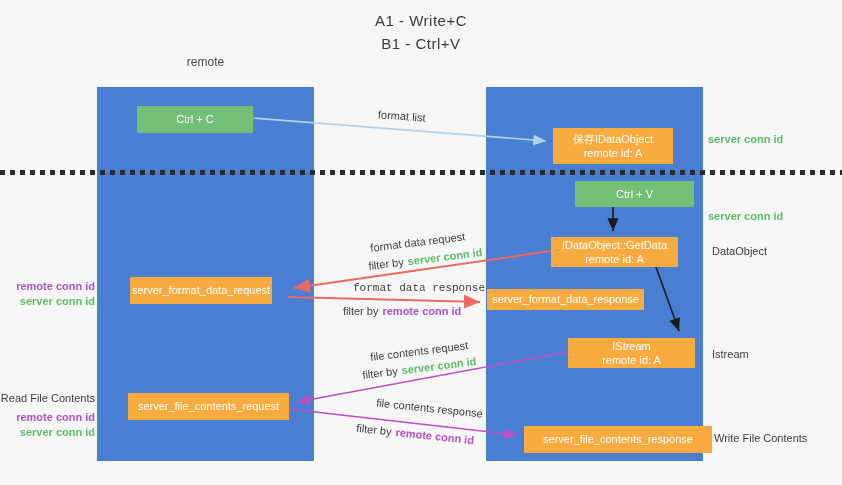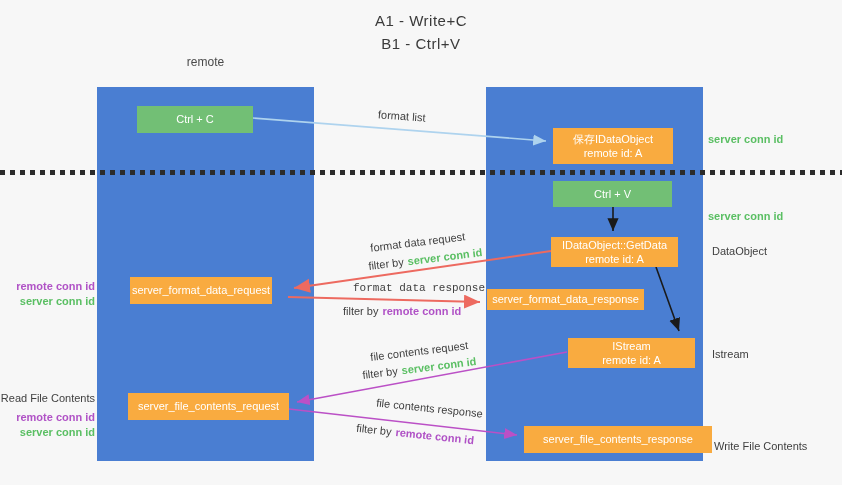--- a/index.html
+++ b/index.html
@@ -85,21 +85,21 @@
 
   <div class="node green" style="left:137px;top:106px;width:116px;height:27px;">
     <span>Ctrl + C</span>
   </div>
 
   <div class="node orange" style="left:553px;top:120px;width:120px;height:36px;margin-top:8px;">
     <span>保存IDataObject</span>
     <span>remote id: A</span>
   </div>
 
-  <div class="node green" style="left:553px;top:181px;width:119px;height:26px;">
+  <div class="node green" style="left:575px;top:181px;width:119px;height:26px;">
     <span>Ctrl + V</span>
   </div>
 
   <div class="node orange" style="left:551px;top:237px;width:127px;height:30px;">
     <span>IDataObject::GetData</span>
     <span>remote id: A</span>
   </div>
 
   <div class="node orange" style="left:130px;top:277px;width:142px;height:27px;">
     <span>server_format_data_request</span>
@@ -119,21 +119,21 @@
   </div>
 
   <div class="node orange" style="left:524px;top:426px;width:188px;height:27px;">
     <span>server_file_contents_response</span>
   </div>
 
   <div class="lbl green-t" style="left:708px;top:133px;">server conn id</div>
   <div class="lbl green-t" style="left:708px;top:210px;">server conn id</div>
   <div class="lbl" style="left:712px;top:245px;">DataObject</div>
   <div class="lbl" style="left:712px;top:348px;">Istream</div>
-  <div class="lbl" style="left:714px;top:432px;margin-top:8px;">Write File Contents</div>
+  <div class="lbl" style="left:714px;top:432px;">Write File Contents</div>
 
   <div class="lbl right-align lh" style="right:747px;top:279px;">
     <div class="purple-t">remote conn id</div>
     <div class="green-t">server conn id</div>
   </div>
   <div class="lbl right-align" style="right:747px;top:392px;">Read File Contents</div>
   <div class="lbl right-align lh" style="right:747px;top:410px;">
     <div class="purple-t">remote conn id</div>
     <div class="green-t">server conn id</div>
   </div>

